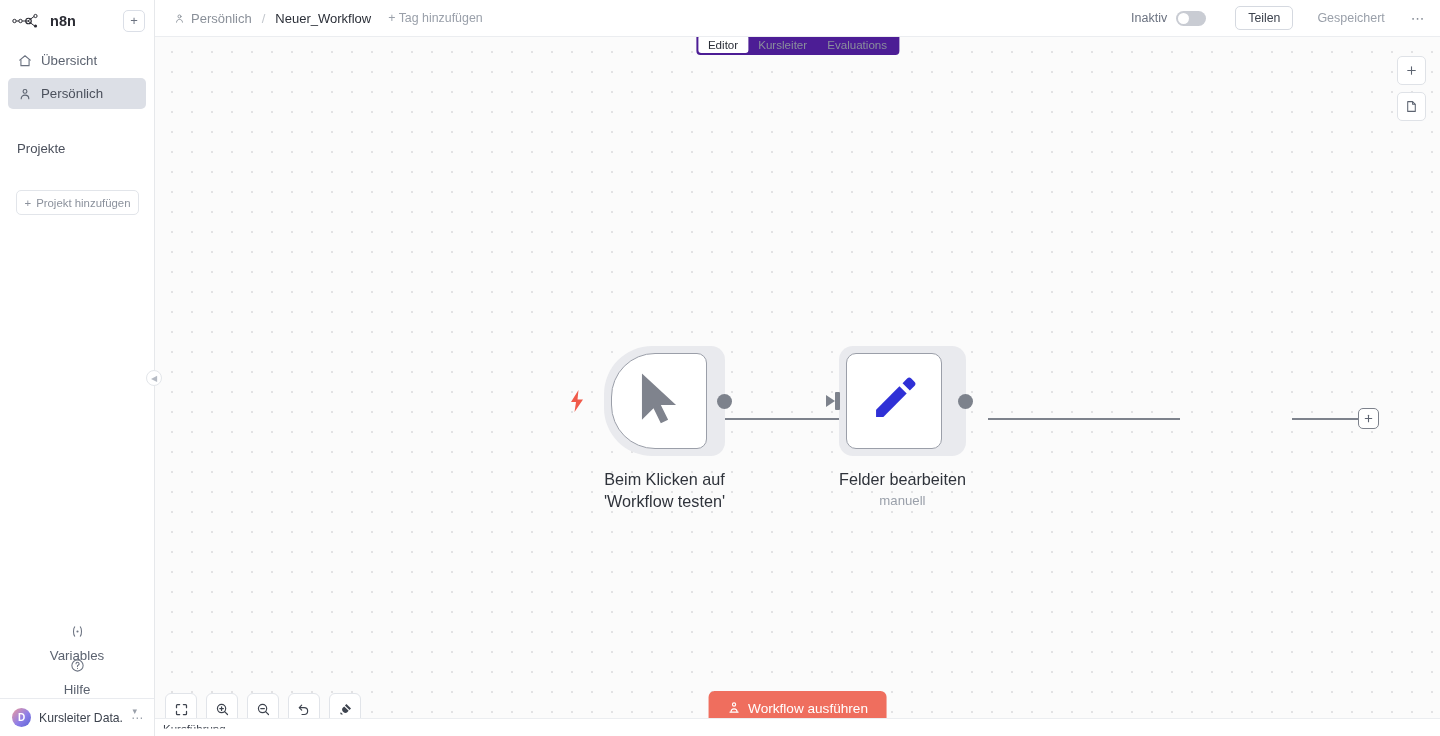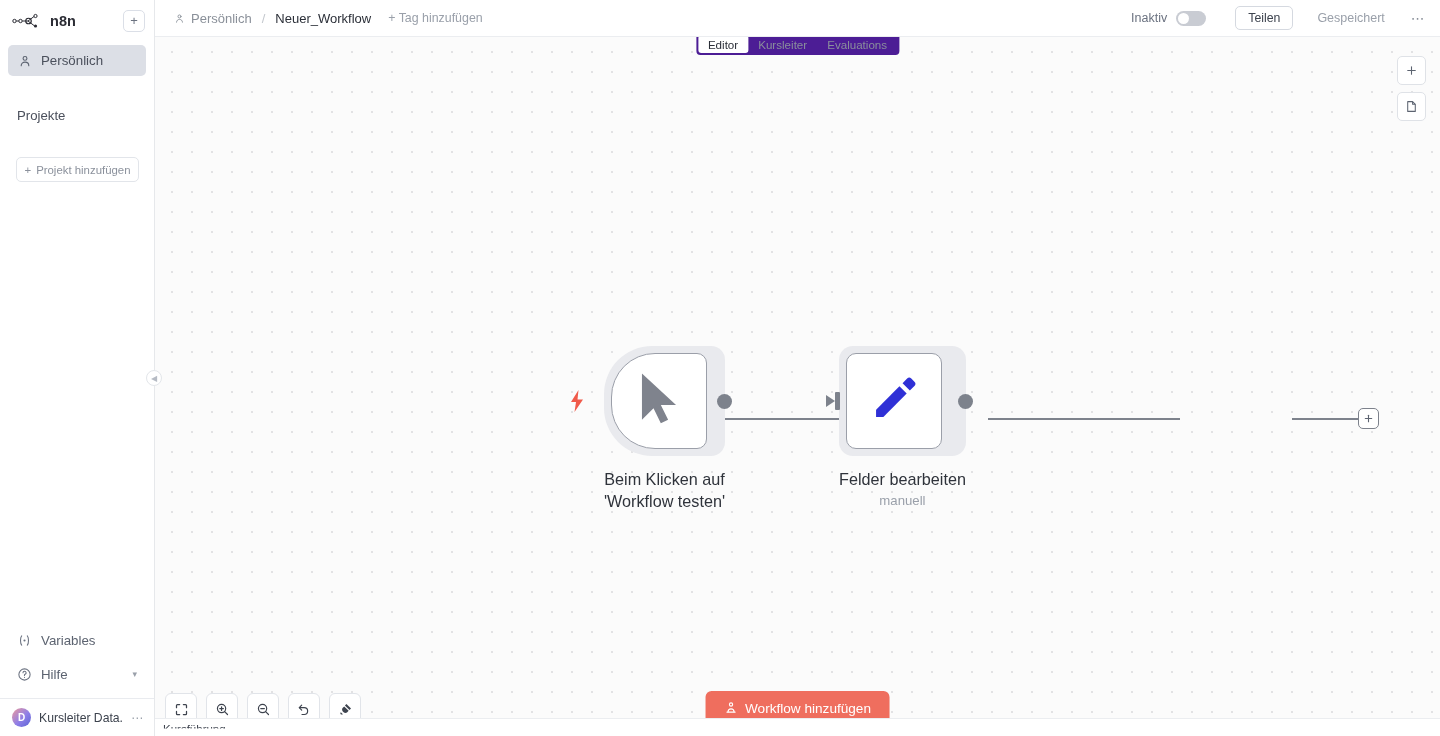--- a/index.html
+++ b/index.html
@@ -52,21 +52,21 @@
   .add-project {
     width: 123px; height: 25px;
     border: 1px solid #e2e5ea; border-radius: 5px;
     background: #fff; color: #8b919c;
     font-size: 11.4px; display: flex; align-items: center;
     justify-content: center; gap: 5px; cursor: pointer;
     font-family: inherit;
   }
   .sidebar-spacer { flex: 1 1 auto; }
   .bottom-nav { padding: 0 8px 6px 8px; }
-  .bottom-nav .nav-item { height: 32px; }
+  .bottom-nav .nav-item { height: 32px; flex-direction: column; }
   .chev { margin-left: auto; color: #9aa0aa; font-size: 9px; }
 
   .user-row {
     border-top: 1px solid #e9ebef;
     height: 38px; display: flex; align-items: center;
     gap: 8px; padding: 0 10px 0 12px; cursor: pointer;
   }
   .avatar {
     width: 19px; height: 19px; border-radius: 50%;
     background: linear-gradient(135deg,#ef9a9a 0%, #8f7fe8 55%, #5b63d3 100%);
@@ -246,20 +246,29 @@
           <circle cx="33" cy="15" r="5.5" fill="none" stroke="#2b2c34" stroke-width="2.4"></circle>
           <circle cx="47" cy="5" r="3.2" fill="none" stroke="#2b2c34" stroke-width="2"></circle>
           <circle cx="47" cy="25" r="3.2" fill="#2b2c34"></circle>
         </svg>
       </span>
       <span class="brand-name">n8n</span>
       <button class="new-btn">+</button>
     </div>
 
     <nav class="nav-list">
+      <div class="nav-item">
+        <span class="nav-ico">
+          <svg width="14" height="14" viewBox="0 0 24 24" fill="none" stroke="#6b7280" stroke-width="1.9" stroke-linecap="round" stroke-linejoin="round">
+            <path d="M3 10.5 12 3l9 7.5"></path>
+              <path d="M5 9.8V20h14V9.8"></path>
+          </svg>
+        </span>
+        <span>Übersicht</span>
+      </div>
       <div class="nav-item active">
         <span class="nav-ico">
           <svg width="14" height="14" viewBox="0 0 24 24" fill="none" stroke="#5c6370" stroke-width="1.9" stroke-linecap="round">
             <circle cx="12" cy="7.5" r="3.3"></circle>
               <path d="M5.5 20c0-3.6 2.9-6 6.5-6s6.5 2.4 6.5 6"></path>
           </svg>
         </span>
         <span>Persönlich</span>
       </div>
     </nav>
@@ -450,21 +459,21 @@
       </div>
 
       <button class="run-btn">
         <span>
           <svg width="13" height="13" viewBox="0 0 24 24" fill="none" stroke="#ffffff" stroke-width="2" stroke-linecap="round">
             <circle cx="12" cy="6.5" r="3"></circle>
               <path d="M6.5 20c0-3.2 2.5-5.5 5.5-5.5s5.5 2.3 5.5 5.5"></path>
             <line x1="4.5" y1="20.6" x2="19.5" y2="20.6"></line>
           </svg>
         </span>
-        <span>Workflow hinzufügen</span>
+        <span>Workflow ausführen</span>
       </button>
 
       <div class="bottom-strip">
         <div class="bottom-strip-text">Kursführung</div>
       </div>
 
     </div>
   </section>
 </div>
 

